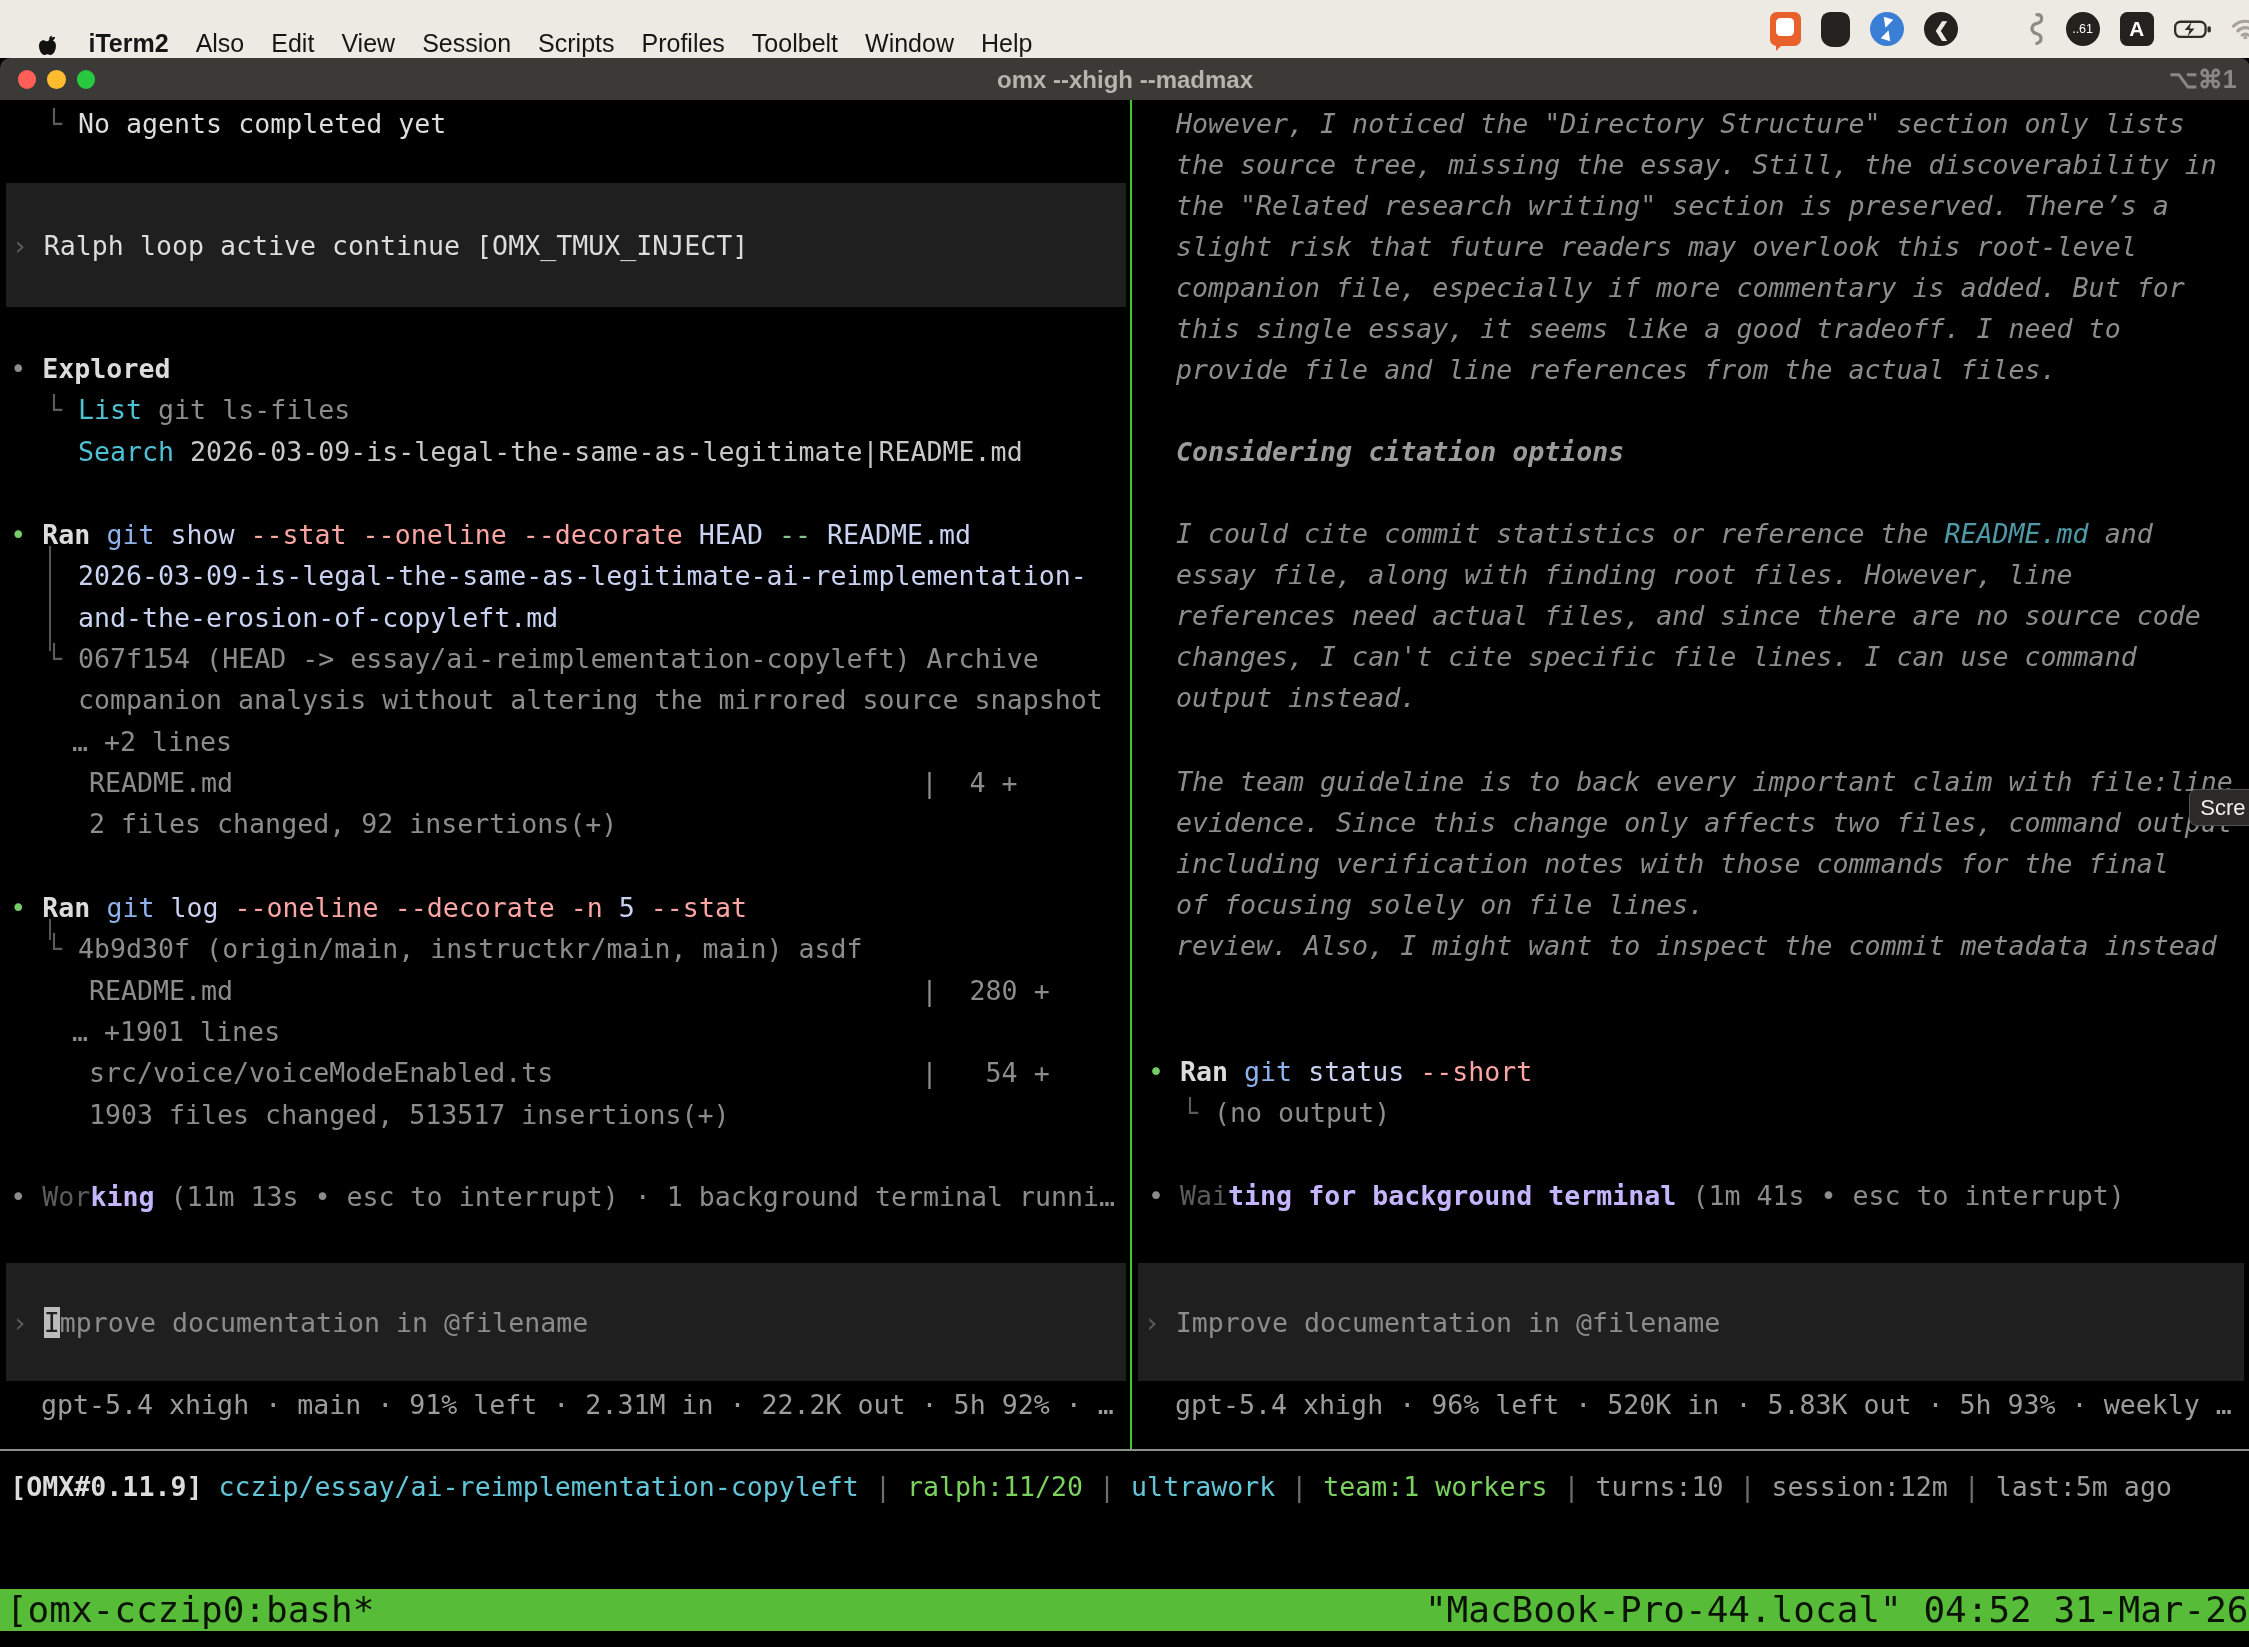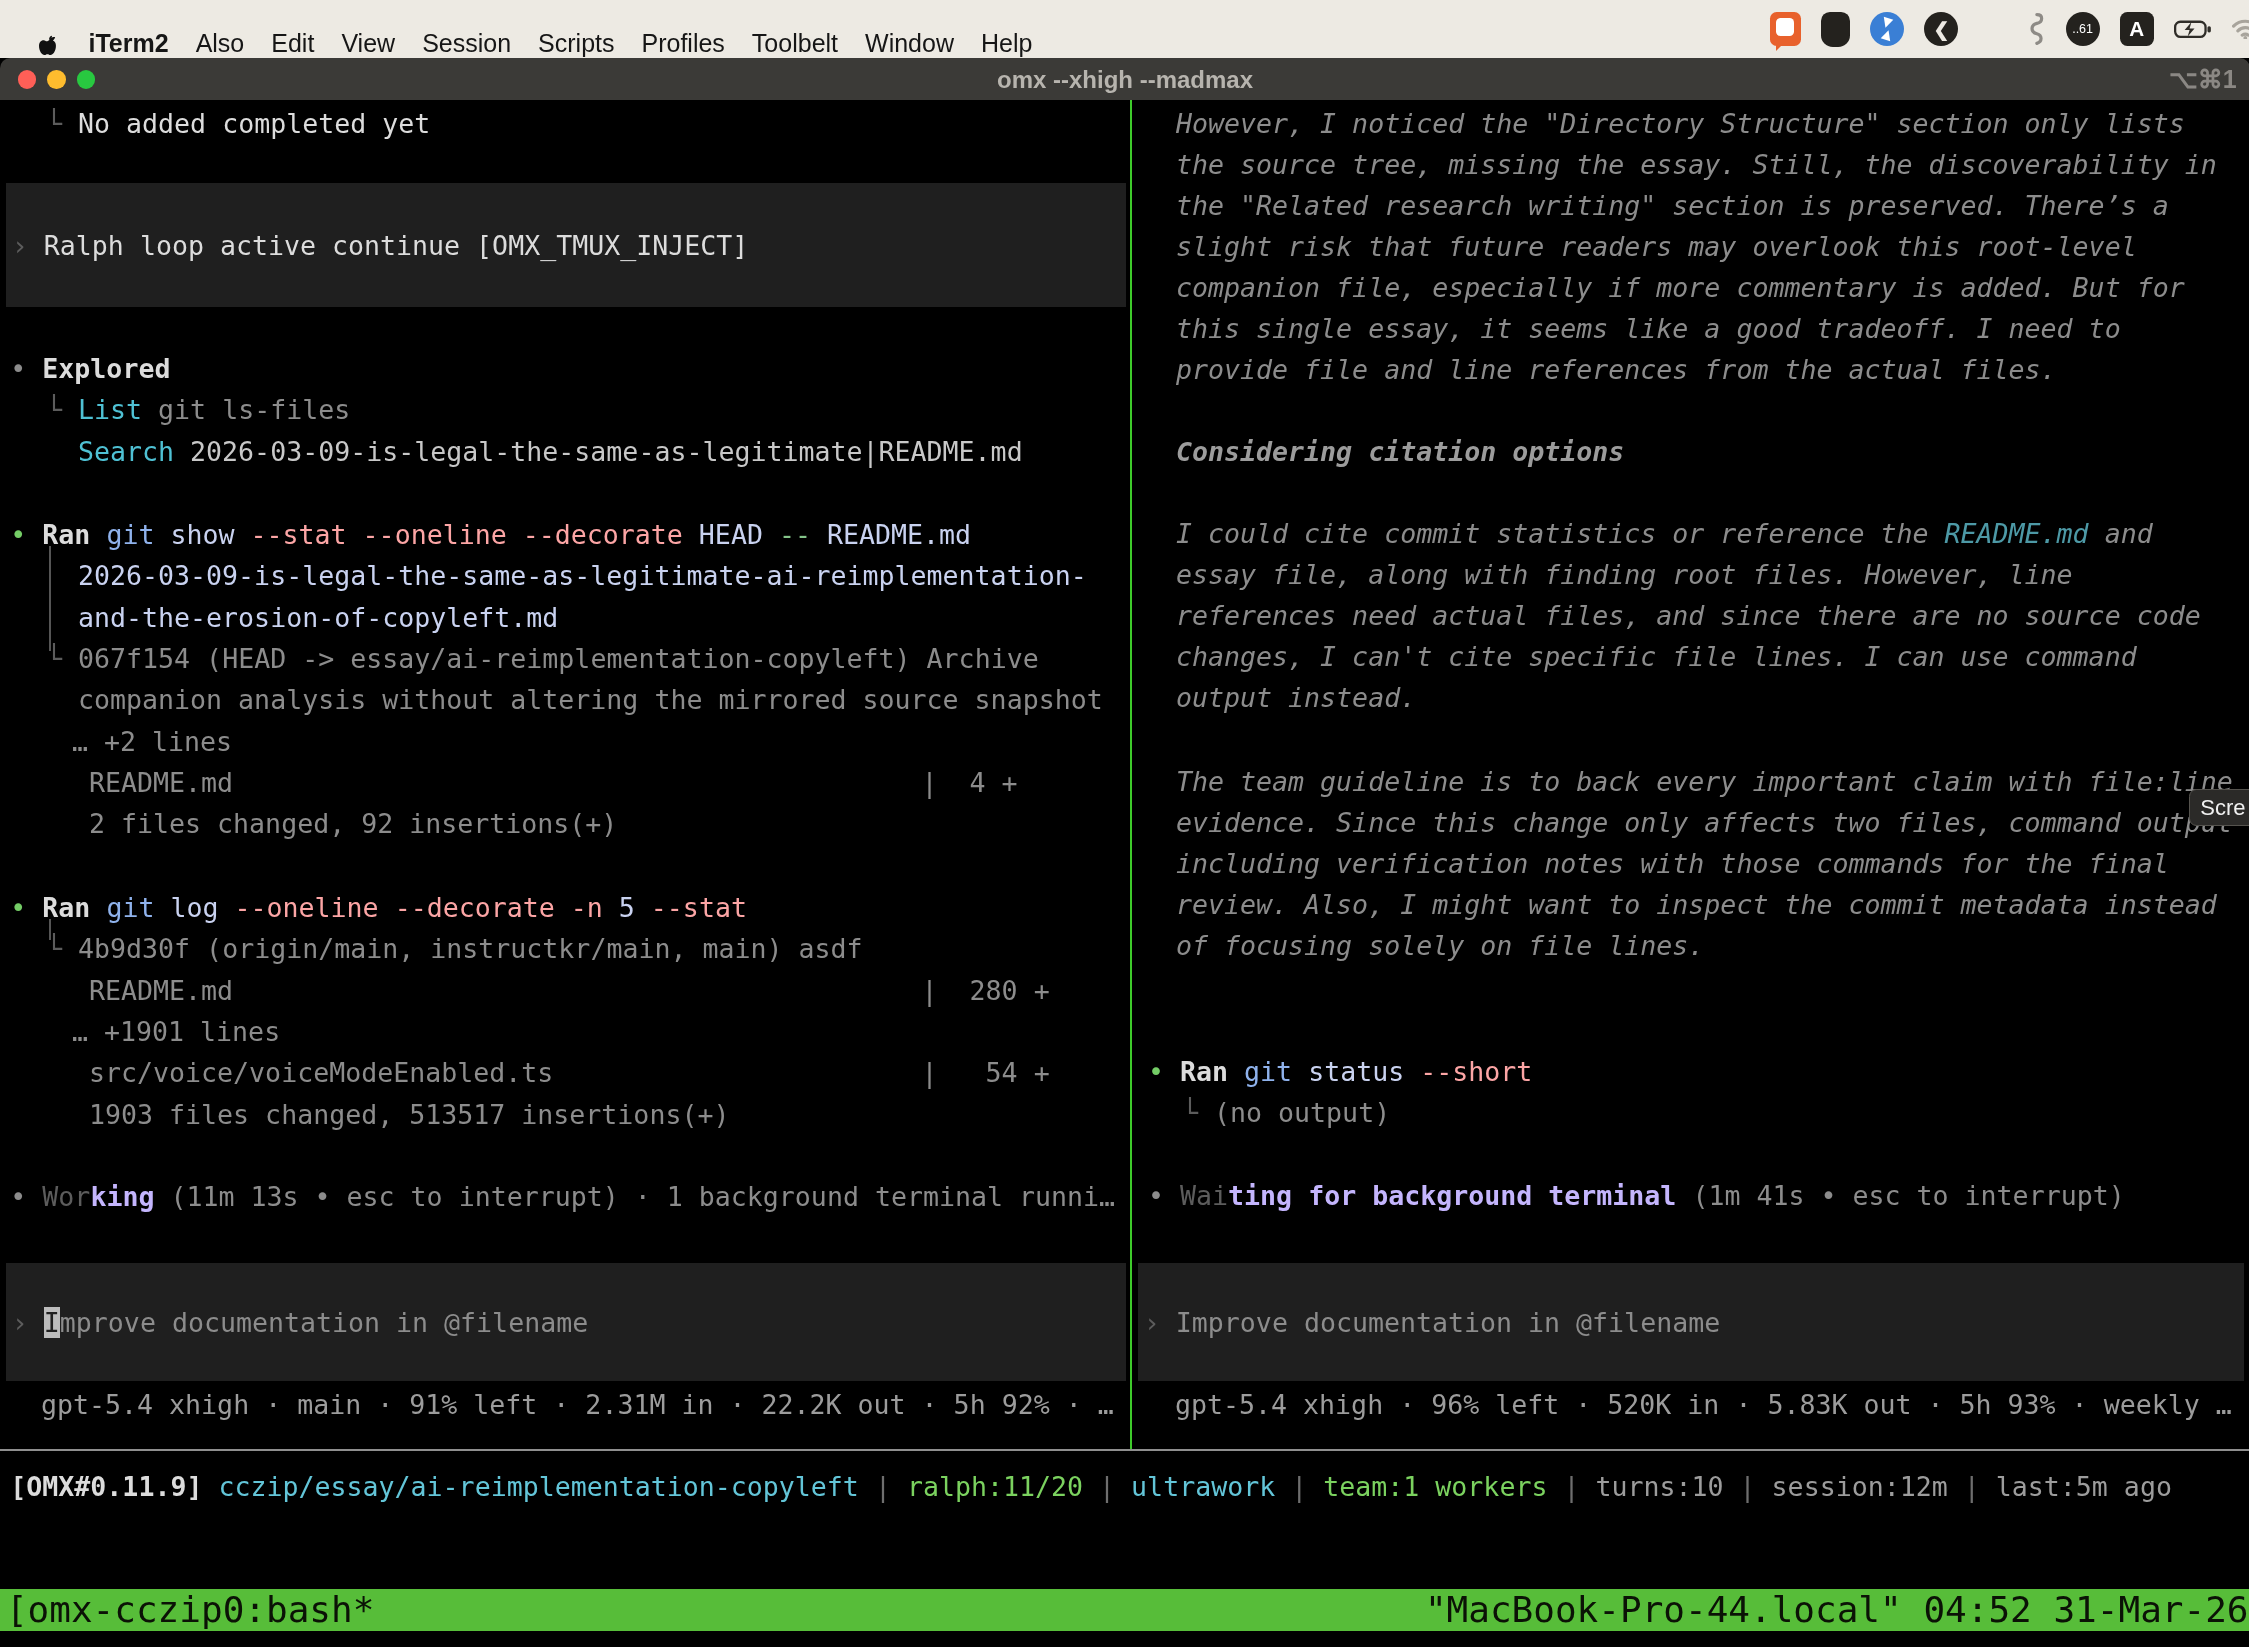--- a/index.html
+++ b/index.html
@@ -155,21 +155,21 @@
     <span class="light y"></span>
     <span class="light g"></span>
   </div>
   <div class="wtitle">omx --xhigh --madmax</div>
   <div class="wshort">⌥⌘1</div>
 </div>
 
 <div class="term">
 
   <div class="pane left">
-    <div class="tl" style="top:3px;left:46px"><span class="dim">└ </span><span class="w">No added completed yet</span></div>
+    <div class="tl" style="top:3px;left:46px"><span class="dim">└ </span><span class="w">No agents completed yet</span></div>
 
     <div class="inputbox" style="top:83px;height:124px">
       <span><span class="dim">› </span><span class="w">Ralph loop active continue [OMX_TMUX_INJECT]</span></span>
     </div>
 
     <div class="tl" style="top:248px;left:10.3px"><span class="gray">• </span><span class="w b">Explored</span></div>
     <div class="tl" style="top:289px;left:46px"><span class="dim">└ </span><span class="cyan">List</span><span class="gray"> git ls-files</span></div>
     <div class="tl" style="top:331px;left:78px"><span class="cyan">Search </span><span class="w2">2026-03-09-is-legal-the-same-as-legitimate|README.md</span></div>
 
     <div class="tl" style="top:414px;left:10.3px"><span class="bgrn">• </span><span class="w b">Ran</span><span class="gray"> </span><span class="blue">git</span><span class="gray"> </span><span class="lav">show</span><span class="gray"> </span><span class="sal">--stat</span><span class="gray"> </span><span class="sal">--oneline</span><span class="gray"> </span><span class="sal">--decorate</span><span class="gray"> </span><span class="lav">HEAD</span><span class="gray"> </span><span class="grn">--</span><span class="gray"> </span><span class="lav">README.md</span></div>
@@ -219,22 +219,22 @@
         <div class="tline">essay file, along with finding root files. However, line</div>
         <div class="tline">references need actual files, and since there are no source code</div>
         <div class="tline">changes, I can't cite specific file lines. I can use command</div>
         <div class="tline">output instead.</div>
       </div>
 
     <div class="para it gray" style="top:661px;left:44px">
         <div class="tline">The team guideline is to back every important claim with file:line</div>
         <div class="tline">evidence. Since this change only affects two files, command output</div>
         <div class="tline">including verification notes with those commands for the final</div>
+        <div class="tline">of focusing solely on file lines.</div>
         <div class="tline">review. Also, I might want to inspect the commit metadata instead</div>
-        <div class="tline">of focusing solely on file lines.</div>
       </div>
 
     <div class="tl" style="top:951px;left:16px"><span class="bgrn">• </span><span class="w b">Ran</span><span class="gray"> </span><span class="blue">git</span><span class="gray"> </span><span class="lav">status</span><span class="gray"> </span><span class="sal">--short</span></div>
     <div class="tl" style="top:992px;left:50px"><span class="dim">└ </span><span class="gray">(no output)</span></div>
 
     <div class="tl" style="top:1075px;left:16px"><span class="gray">• </span><span class="dim">Wai</span><span class="shine">ting for background terminal</span><span class="gray"> (1m 41s • esc to interrupt)</span></div>
 
     <div class="inputbox" style="top:1163px;left:5.9px;right:5.9px">
       <span><span class="dim">› </span><span class="gray">Improve documentation in @filename</span></span>
     </div>

